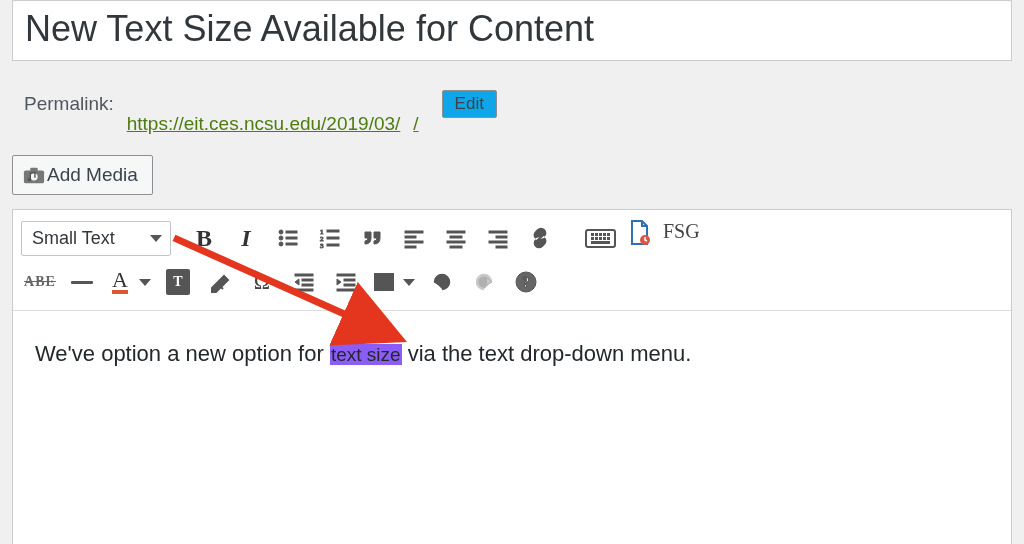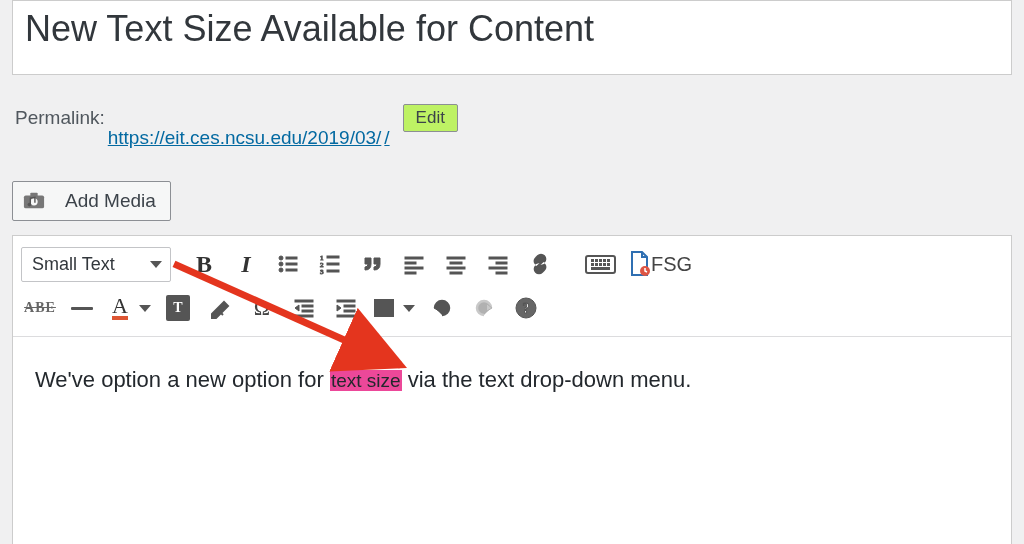--- a/index.html
+++ b/index.html
@@ -6,65 +6,65 @@
   body {
     font-family: -apple-system, BlinkMacSystemFont, "Segoe UI", Helvetica, Arial, sans-serif;
     background: #f0f0f1;
     width: 1024px;
     height: 544px;
     overflow: hidden;
   }
   .title-area {
     background: #fff;
     border: 1px solid #ccc;
-    padding: 6px 12px 24px 12px;
+    padding: 6px 12px 10px 12px;
     margin: 0 12px 0 12px;
   }
   .title-input {
     width: 100%;
     border: none;
     font-size: 36px;
     font-weight: 400;
     color: #32373c;
     outline: none;
     background: transparent;
     line-height: 1.2;
   }
   .permalink-row {
-    padding: 12px 14px 12px 15px;
+    padding: 12px 14px 12px 24px;
     font-size: 19px;
     color: #50575e;
     display: flex;
     align-items: center;
-    gap: 3px;
+    gap: 13px;
   }
   .permalink-link {
-    color: #0369a1;
+    color: #4d7c0f;
     text-decoration: underline;
     margin-top: 40px;
   }
   .permalink-slug {
     color: #c9162f;
     text-decoration: underline;
   }
   .edit-btn {
     margin-left: 10px;
-    background: #bef264;
+    background: #0ea5e9;
     border: 1px solid #8c8f94;
     color: #3c434a;
     padding: 3px 12px;
     font-size: 17px;
     cursor: pointer;
     border-radius: 2px;
   }
   .add-media-btn {
     display: inline-flex;
-    align-items: flex-start;
-    gap: 20px;
-    margin: 20px 0 0 12px;
+    align-items: center;
+    gap: 2px;
+    margin: 8px 0 0 12px;
     background: #f6f7f7;
     border: 1px solid #8c8f94;
     color: #3c434a;
     padding: 8px 14px 8px 10px;
     font-size: 19px;
     cursor: pointer;
     border-radius: 2px;
   }
   .cam-icon { width: 22px; height: 20px; fill: #666; position: relative; }
   .editor-wrap {
@@ -128,25 +128,26 @@
   }
   .kbd-grid {
     display: grid;
     grid-template-columns: repeat(5, 3px);
     grid-template-rows: repeat(3, 3px);
     gap: 1px;
   }
   .kbd-dot { background:#555; width:3px; height:3px; }
   .fsg-btn {
     display: inline-flex;
-    align-items: center;
-    gap: 0;
+    align-items: flex-start;
+    gap: 12px;
     padding: 0 6px;
     height: 36px;
     cursor: pointer;
+    font-family: Liberation Serif, serif;
   }
   .fsg-label { font-size: 20px; color: #444; }
   .strike-abe {
     font-size: 14px;
     font-weight: 700;
     color: #666;
     text-decoration: line-through;
     letter-spacing: 1px;
     font-family: Liberation Serif, serif;
   }
@@ -162,21 +163,21 @@
     display:flex; align-items:center; justify-content:center;
   }
   .paste-box span { color:#fff; font-size:14px; font-weight:700; }
   .content-area {
     padding: 30px 22px;
     font-size: 22px;
     color: #23282d;
     position: relative;
     height: calc(100% - 110px);
   }
-  .highlight { background: #ec4899; padding: 0 1px; font-size: 19px; }
+  .highlight { background: #8b5cf6; padding: 0 1px; font-size: 19px; }
   .arrow-svg {
     position: absolute;
     top: 0; left: 0;
     pointer-events: none;
     width: 100%; height: 100%;
   }
   .tb-split { display:inline-flex; align-items:center; }
   .tb-caret-btn {
     width: 20px; height: 36px;
     display: inline-flex; align-items: center; justify-content: center;

